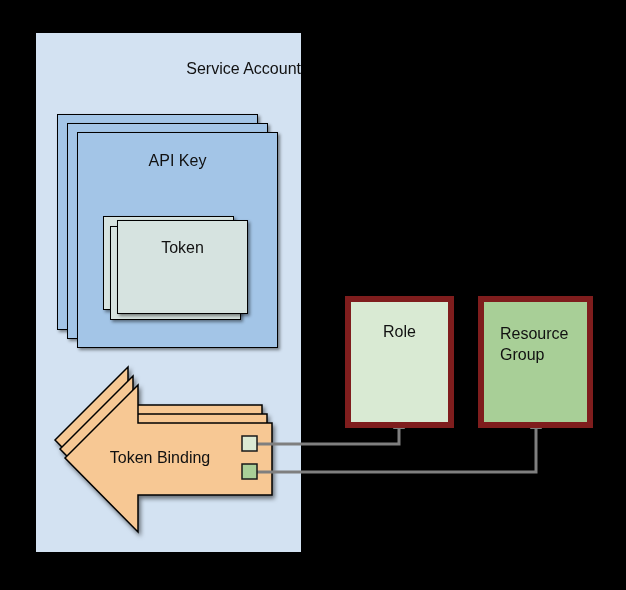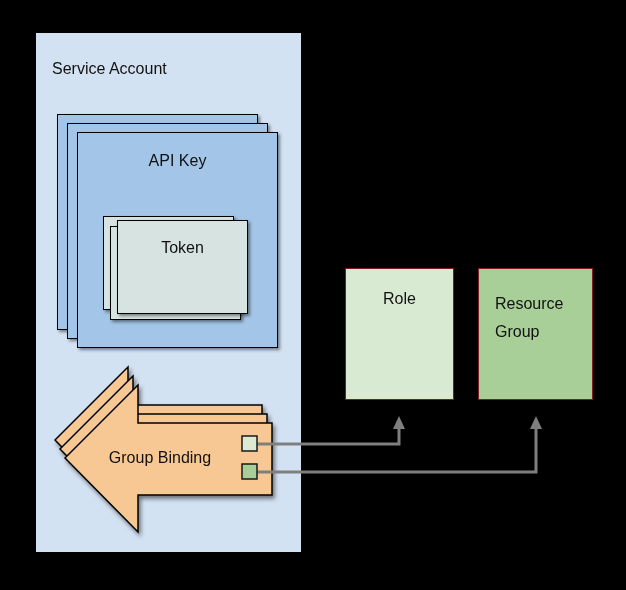--- a/index.html
+++ b/index.html
@@ -21,22 +21,21 @@
   
   .service-account {
     position: absolute;
     left: 36px; top: 33px;
     width: 265px; height: 519px;
     background: #d3e2f2;
   }
   .sa-label {
     position: absolute;
     left: 0; right: 0; top: 27px;
-    text-align: left;
-    margin-left: 16px;
+    text-align: right;
   }
   
   .layer {
     position: absolute;
     box-sizing: border-box;
     border: 1px solid #000;
     box-shadow: 2px 2px 3px rgba(0,0,0,0.45);
   }
   
   .api { width: 201px; height: 216px; background: #a3c5e7; }
@@ -61,35 +60,35 @@
   .role-binding-label {
     position: absolute;
     left: 80px; top: 449px;
     width: 160px;
     text-align: center;
   }
   
   .box {
     position: absolute;
     box-sizing: border-box;
-    top: 268px;
+    top: 296px;
     height: 132px;
-    border: 1px solid #7f1d1d;
+    border: 6px solid #7f1d1d;
   }
   .role-box {
     left: 345px; width: 109px;
     background: #d9ead3;
     text-align: center; padding-top: 21px;
   }
   .rg-box {
     left: 478px; width: 115px;
     background: #a8cf97;
     padding: 21px 8px 0 16px;
   }
-  .rg-box .label { white-space: normal; line-height: 28px; }
+  .rg-box .label { white-space: normal; line-height: 21px; }
 </style>
 </head>
 <body>
 
 <div class="canvas">
 
   <div class="service-account" style="background-color: rgb(211, 226, 242);">
     <div class="label sa-label">Service Account</div>
   </div>
 
@@ -115,21 +114,21 @@
     <polyline class="connector" points="257,444 399,444 399,427" stroke="#7f7f7f"></polyline>
     <polygon points="399,416 393,429 405,429" fill="#7f7f7f"></polygon>
 
     <polyline class="connector" points="257,472 536,472 536,427" stroke="#7f7f7f"></polyline>
     <polygon points="536,416 530,429 542,429" fill="#7f7f7f"></polygon>
 
     <rect class="port" x="242" y="436" width="15" height="15" fill="#dcead4"></rect>
     <rect class="port" x="242" y="464" width="15" height="15" fill="#a9cf98"></rect>
   </svg>
 
-  <div class="label role-binding-label">Group Binding</div>
+  <div class="label role-binding-label">Token Binding</div>
 
   <div class="box role-box" style="background-color: rgb(217, 234, 211);">
     <span class="label">Role</span>
   </div>
 
   <div class="box rg-box" style="background-color: rgb(168, 207, 151);">
     <span class="label">Resource Group</span>
   </div>
 
 </div>

